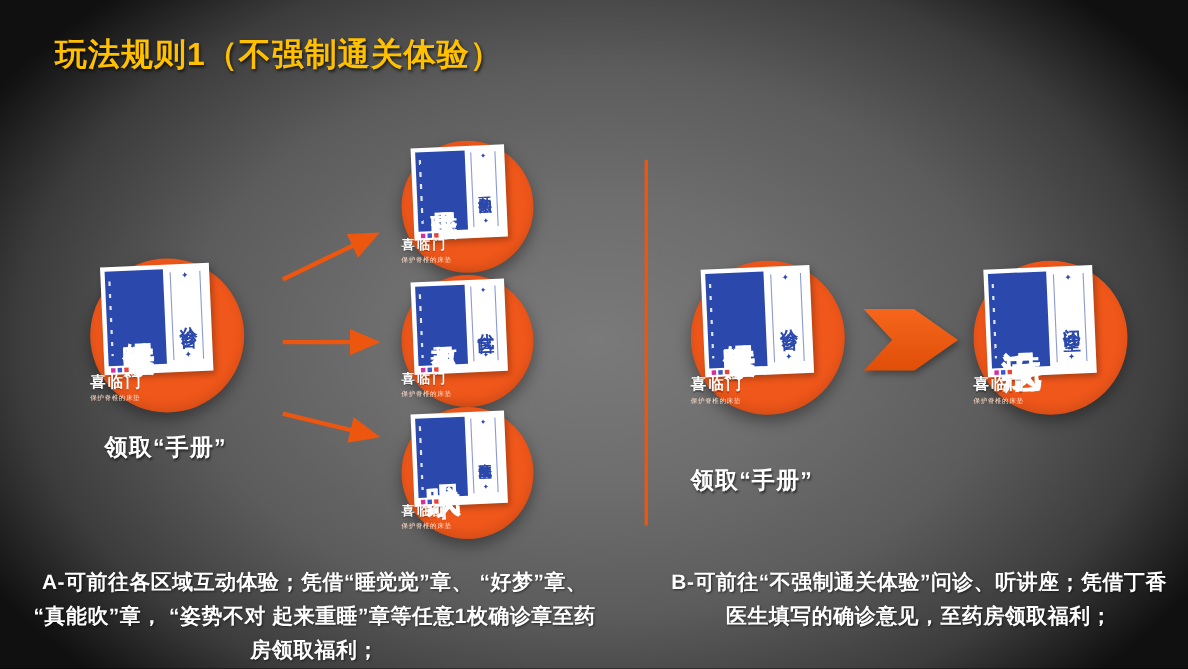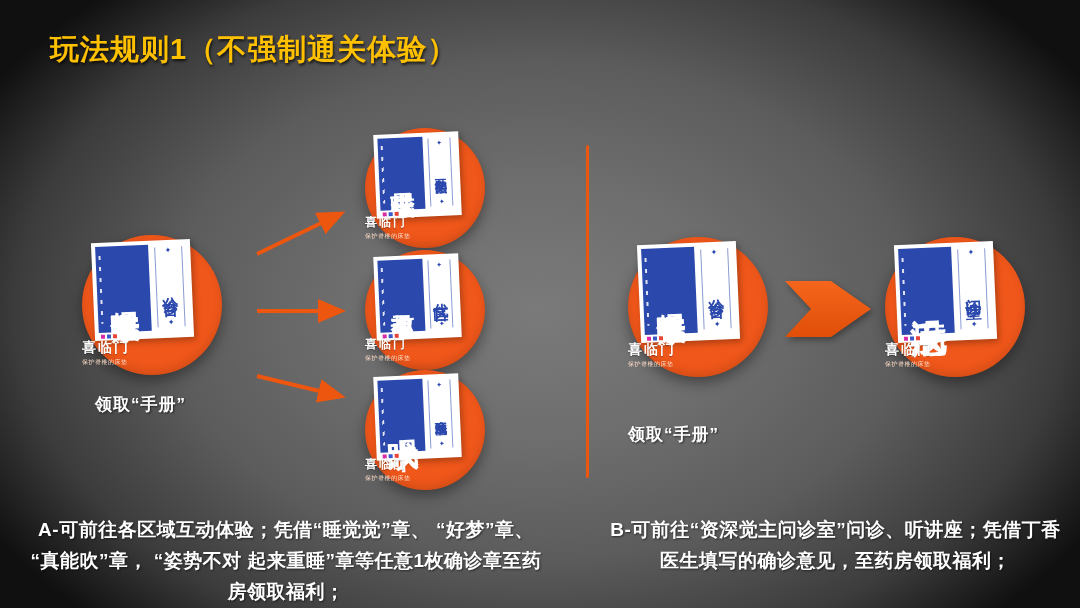--- a/index.html
+++ b/index.html
@@ -85,21 +85,21 @@
   .divider{
     position:absolute; left:586px; top:145px; width:3px; height:333px;
     background:#ec560f; border-radius:2px;
   }
   .chevron-svg{
     position:absolute; left:785px; top:281px;
     filter:drop-shadow(2px 3px 3px rgba(0,0,0,.35));
   }
   
   .pickup-label{
-    position:absolute; color:#fff; font-weight:700; font-size:17px;
+    position:absolute; color:#fff; font-weight:700; font-size:21px;
     text-shadow:1px 1px 2px rgba(0,0,0,.6); letter-spacing:1px;
   }
   .pickup-left{ left:95px; top:393px; }
   .pickup-right{ left:628px; top:423px; }
   .note{
     position:absolute; top:514px; color:#fff; font-weight:700;
     font-size:19px; line-height:31px; letter-spacing:.5px;
     text-shadow:1px 1px 2px rgba(0,0,0,.55);
     text-align:center;
   }
@@ -290,15 +290,15 @@
           <i class="m3"></i>
         </div>
     </div>
     <div class="brand">
       <div class="brand-name">喜临门</div>
       <div class="brand-tag">保护脊椎的床垫</div>
     </div>
   </div>
 
   <div class="note note-a">A-可前往各区域互动体验；凭借“睡觉觉”章、 “好梦”章、 “真能吹”章， “姿势不对 起来重睡”章等任意1枚确诊章至药房领取福利；</div>
-  <div class="note note-b">B-可前往“资深觉主问诊室”问诊、听讲座；凭借丁香医生填写的确诊意见，至药房领取福利；</div>
+  <div class="note note-b">B-可前往“不强制通关体验”问诊、听讲座；凭借丁香医生填写的确诊意见，至药房领取福利；</div>
 
 </div>
 
 </body></html>

